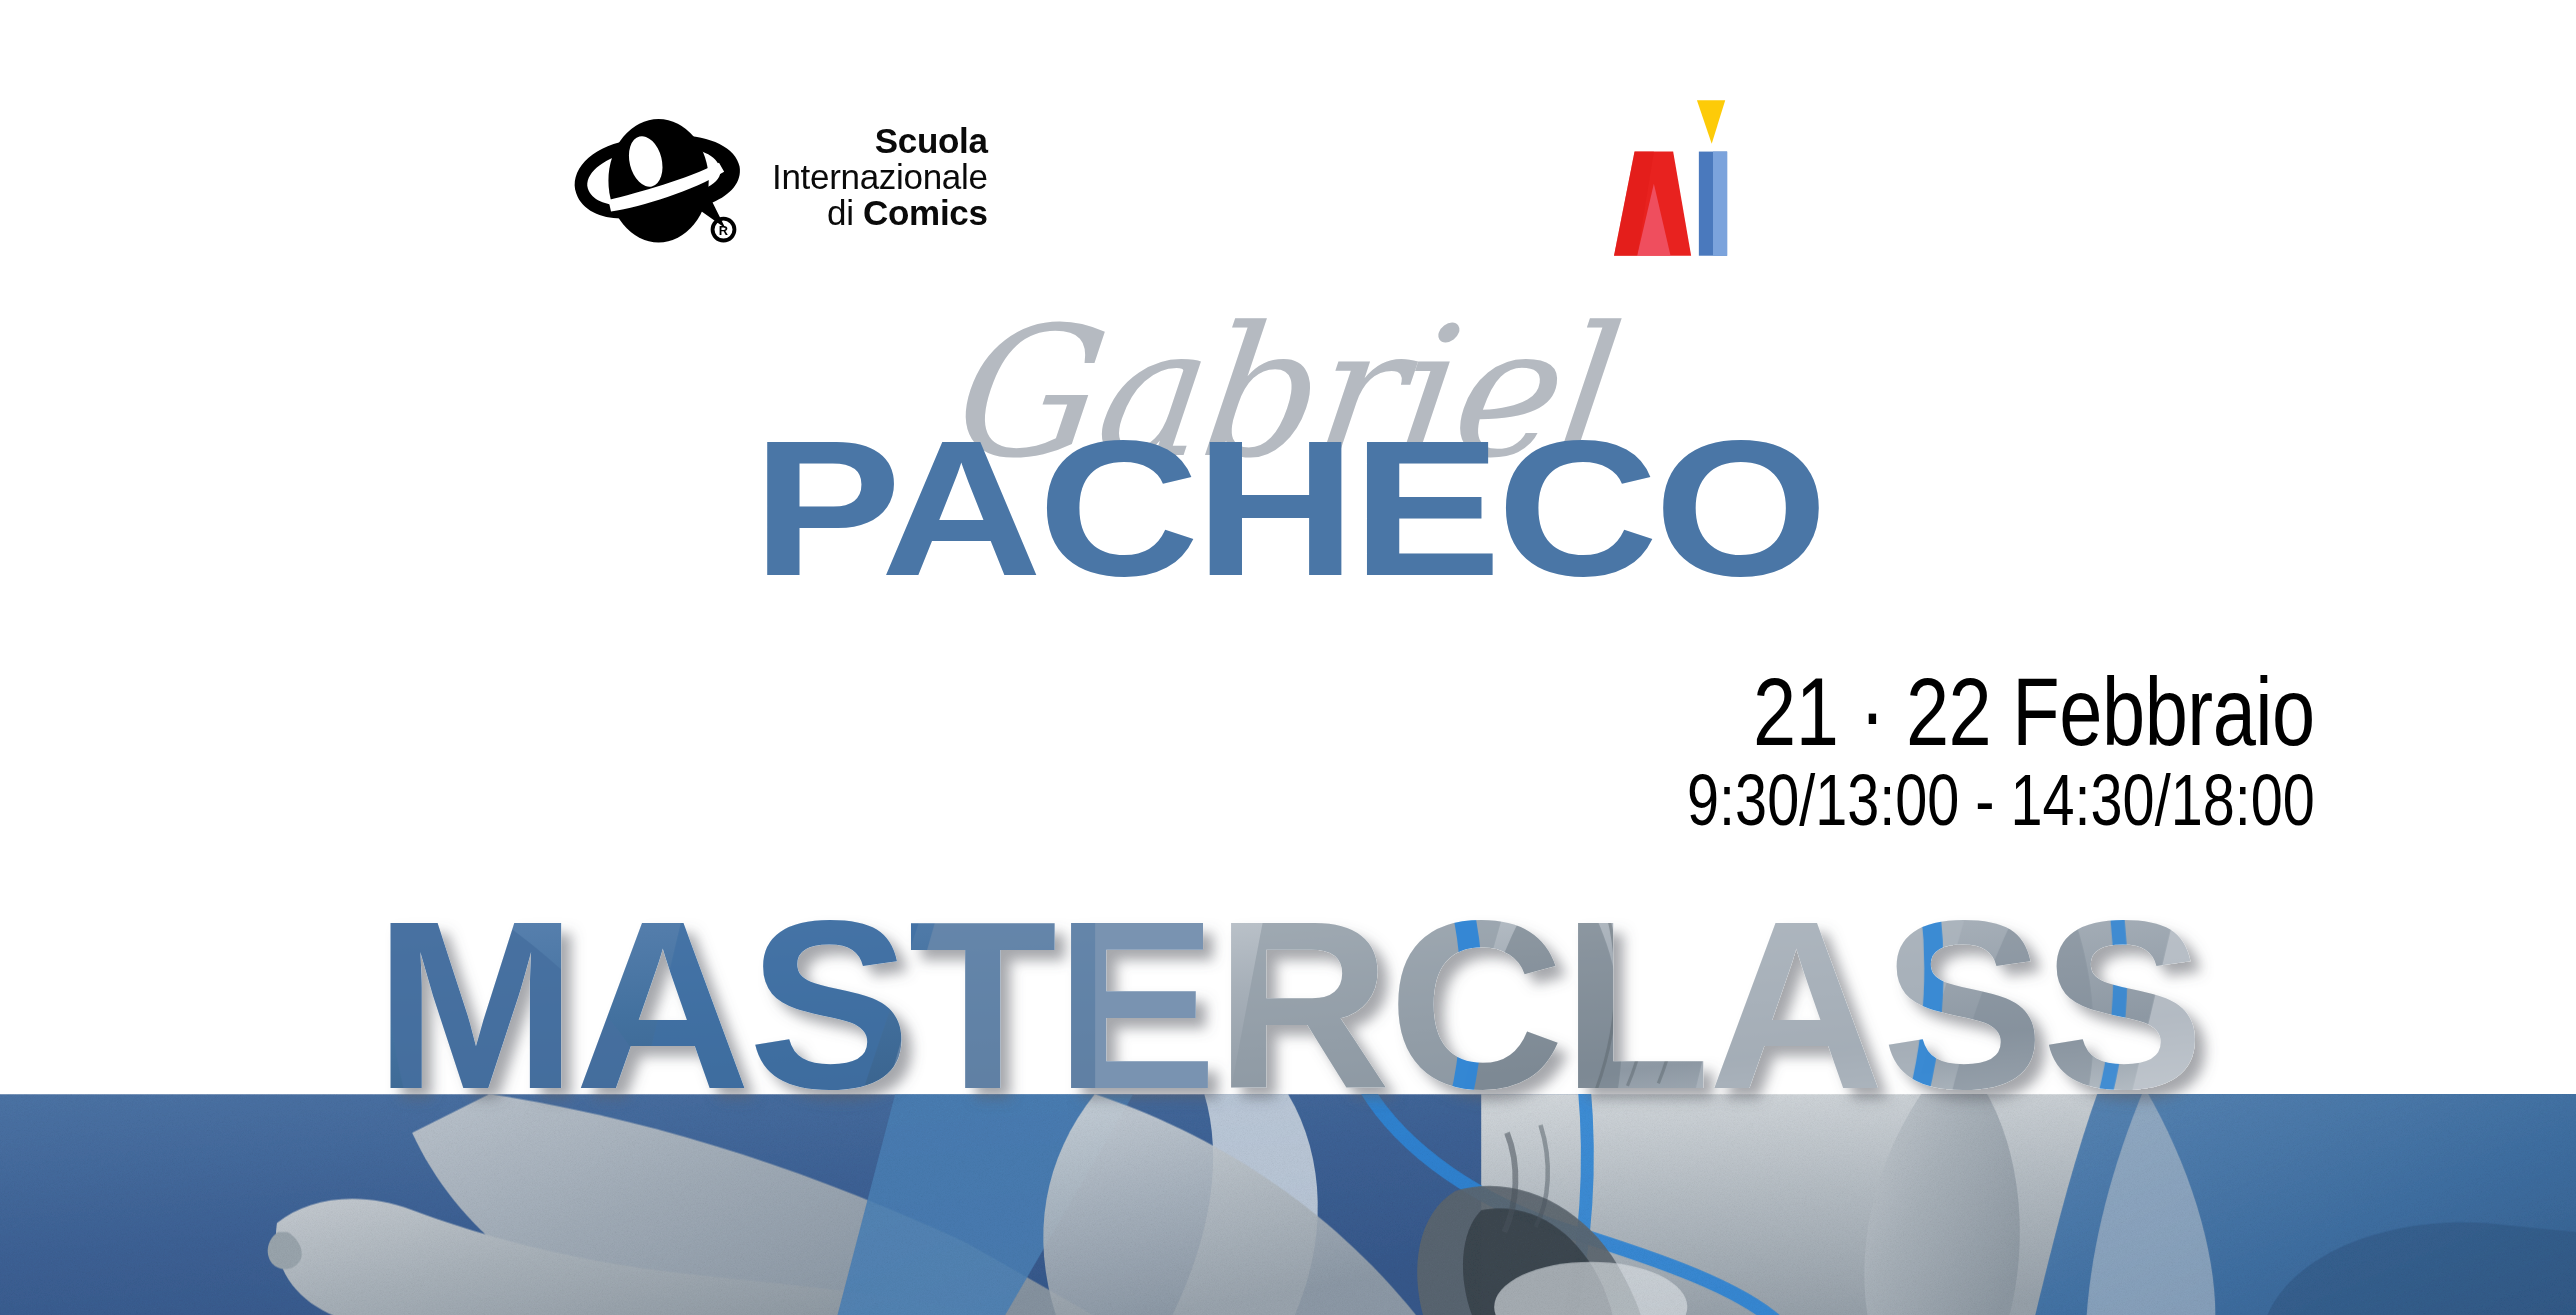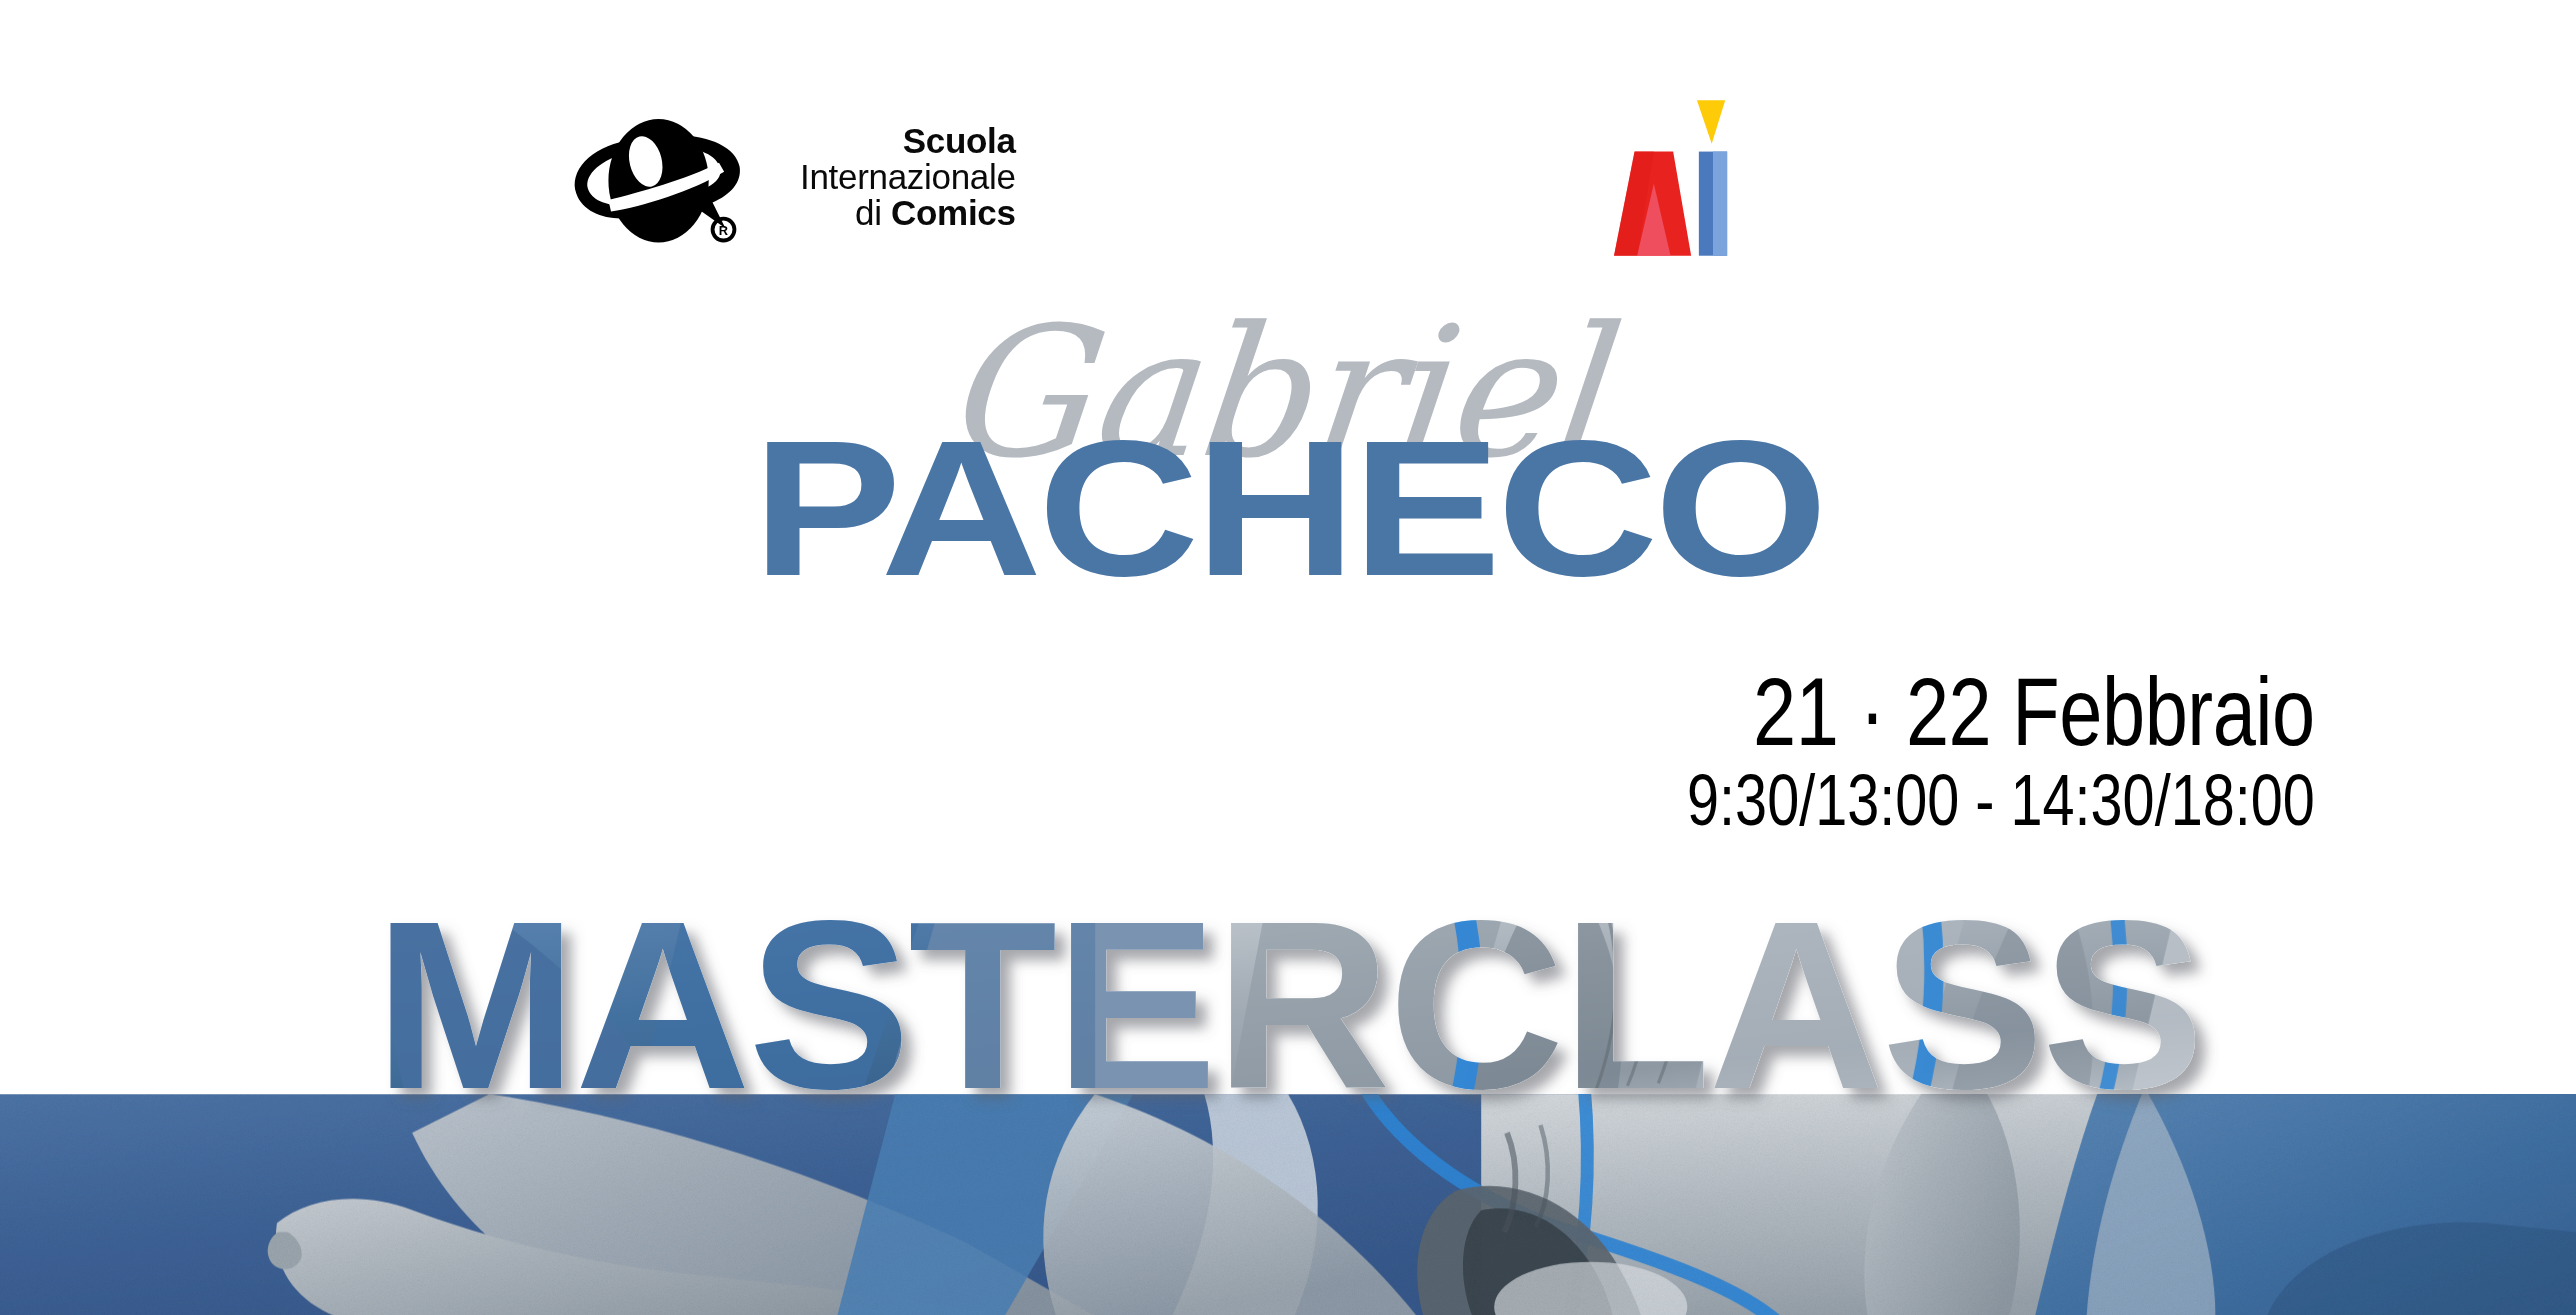--- a/index.html
+++ b/index.html
@@ -23,21 +23,21 @@
     display:flex;align-items:center;gap:18px;
   }
   #sic-mark{position:relative;width:187px;height:135px;flex:0 0 auto;}
   #sic-mark svg{display:block;width:187px;height:135px;}
   #sic-words{
     display:flex;flex-direction:column;justify-content:center;
     color:#0a0a0a;line-height:1.02;text-align:right;
   }
   .sic-line{font-size:35px;letter-spacing:-0.3px;white-space:nowrap;}
   .sic-line.l1{font-weight:700;}
-  .sic-line.l2{font-weight:400;margin-left:28px;}
+  .sic-line.l2{font-weight:400;}
   .sic-line.l3{font-weight:400;}
   .sic-line.l3 b{font-weight:700;}
 
   
   #patrocinio{
     position:absolute;left:1095px;top:59px;width:399px;
     text-align:center;color:#9a9a9a;font-size:37px;font-weight:400;
     letter-spacing:0.2px;white-space:nowrap;
   }
 

